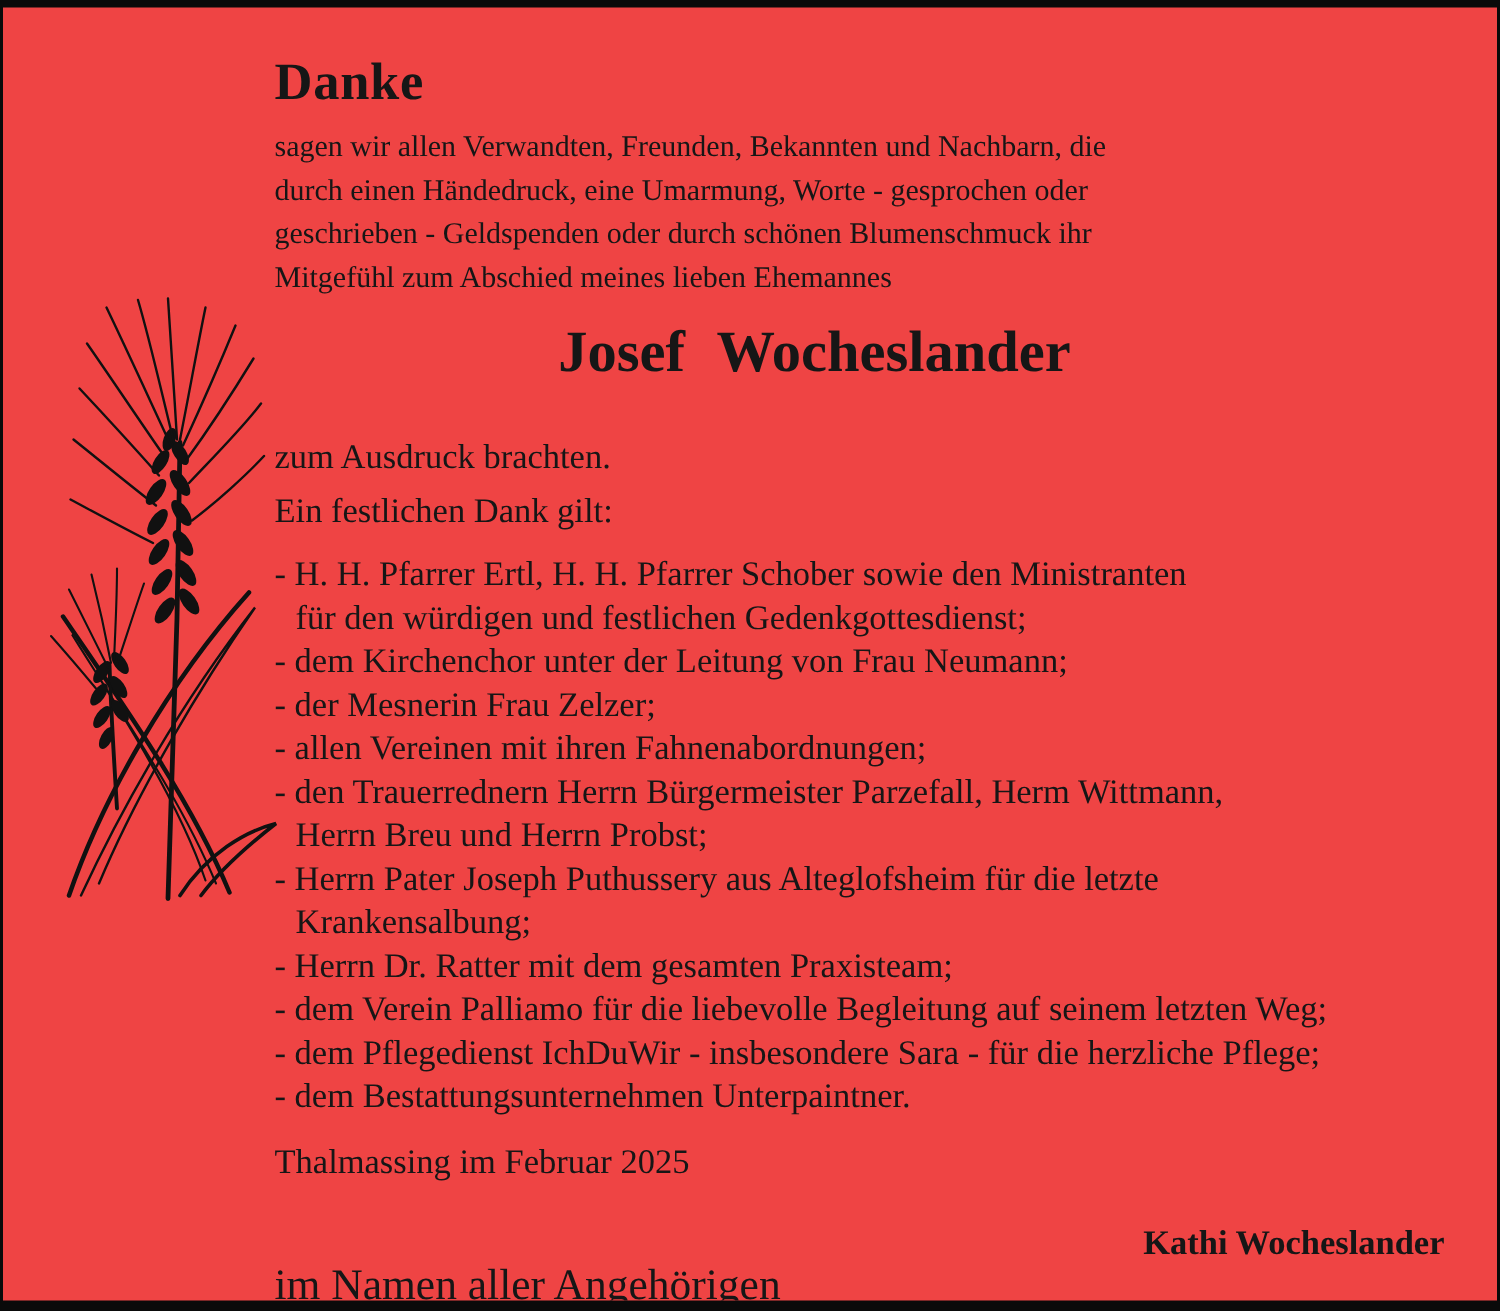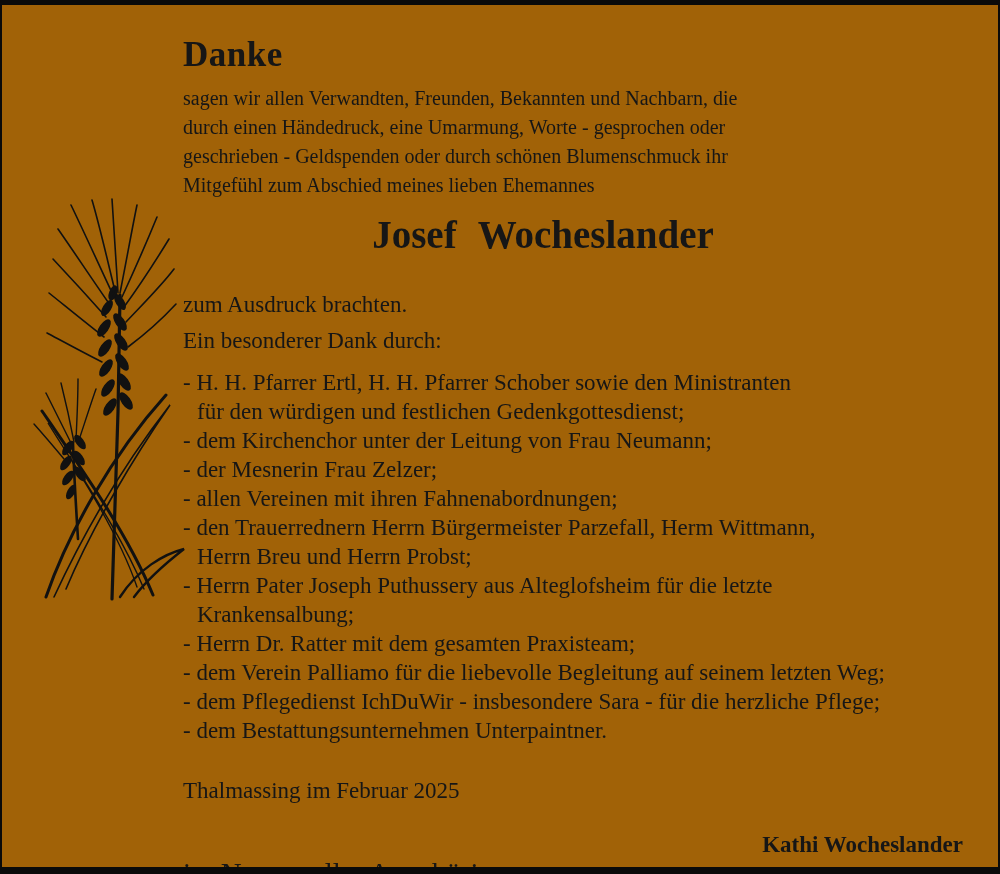--- a/index.html
+++ b/index.html
@@ -1,20 +1,20 @@
 <!DOCTYPE html>
 <html><head>
 <meta charset="utf-8">
 <style>
   html,body{margin:0;padding:0;background:#fff;}
   .page{
     position:relative;
     width:1000px;height:874px;
     box-sizing:border-box;
-    background:#a16207;
+    background:#ef4444;
     border:2px solid #0a0a0a;
     border-top-width:5px;
     border-bottom-width:7px;
     overflow:hidden;
     font-family:"Liberation Serif", serif;
     color:#161616;
   }
   .content{
     position:relative;
     padding:30px 35px 0 181px;
@@ -52,21 +52,21 @@
     font-size:23px;
     line-height:29px;
     white-space:nowrap;
   }
   .thanks-line.cont{
     padding-left:14px;
   }
   .date-line{
     font-size:23px;
     line-height:29px;
-    margin-top:31px;
+    margin-top:15px;
   }
   .sig-name{
     font-size:23px;
     line-height:29px;
     font-weight:bold;
     margin-top:25px;
     text-align:right;
   }
   .sig-note{
     font-size:29px;
@@ -153,21 +153,21 @@
       <div class="intro-line">sagen wir allen Verwandten, Freunden, Bekannten und Nachbarn, die</div>
       <div class="intro-line">durch einen Händedruck, eine Umarmung, Worte - gesprochen oder</div>
       <div class="intro-line">geschrieben - Geldspenden oder durch schönen Blumenschmuck ihr</div>
       <div class="intro-line">Mitgefühl zum Abschied meines lieben Ehemannes</div>
     </div>
 
     <div class="deceased-name">Josef Wocheslander</div>
 
     <div class="after-name">zum Ausdruck brachten.</div>
 
-    <div class="thanks-heading">Ein besonderer Dank durch:</div>
+    <div class="thanks-heading">Ein festlichen Dank gilt:</div>
 
     <div>
       <div class="thanks-line">- H. H. Pfarrer Ertl, H. H. Pfarrer Schober sowie den Ministranten</div>
       <div class="thanks-line cont">für den würdigen und festlichen Gedenkgottesdienst;</div>
       <div class="thanks-line">- dem Kirchenchor unter der Leitung von Frau Neumann;</div>
       <div class="thanks-line">- der Mesnerin Frau Zelzer;</div>
       <div class="thanks-line">- allen Vereinen mit ihren Fahnenabordnungen;</div>
       <div class="thanks-line">- den Trauerrednern Herrn Bürgermeister Parzefall, Herm Wittmann,</div>
       <div class="thanks-line cont">Herrn Breu und Herrn Probst;</div>
       <div class="thanks-line">- Herrn Pater Joseph Puthussery aus Alteglofsheim für die letzte</div>

